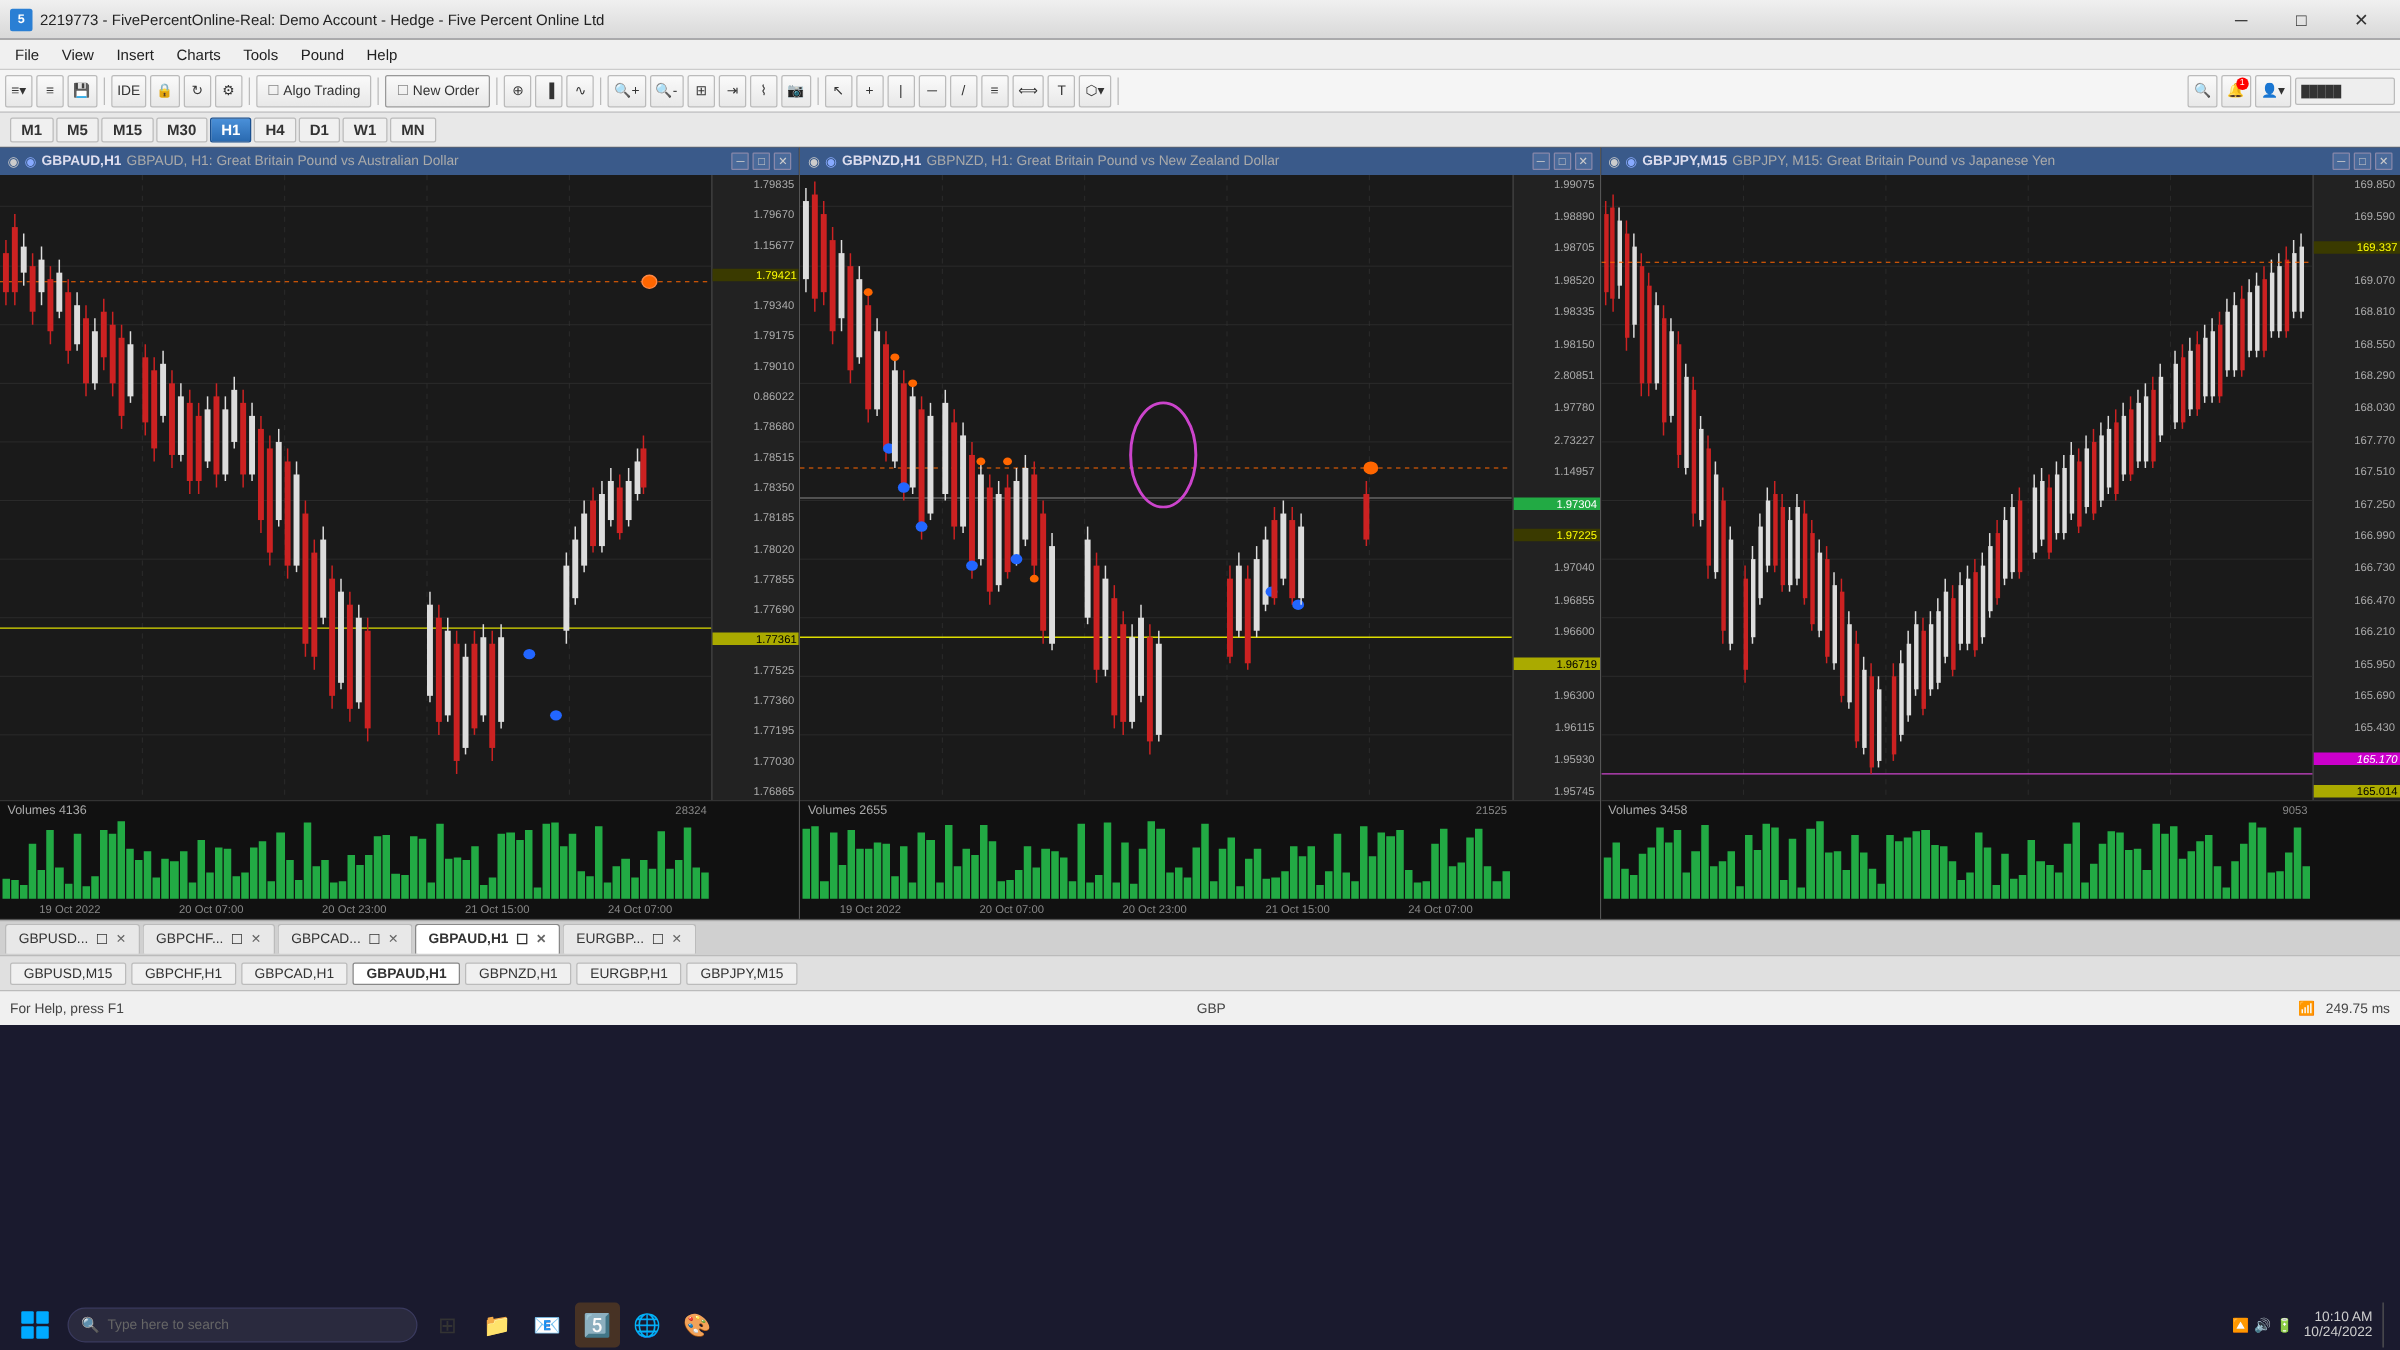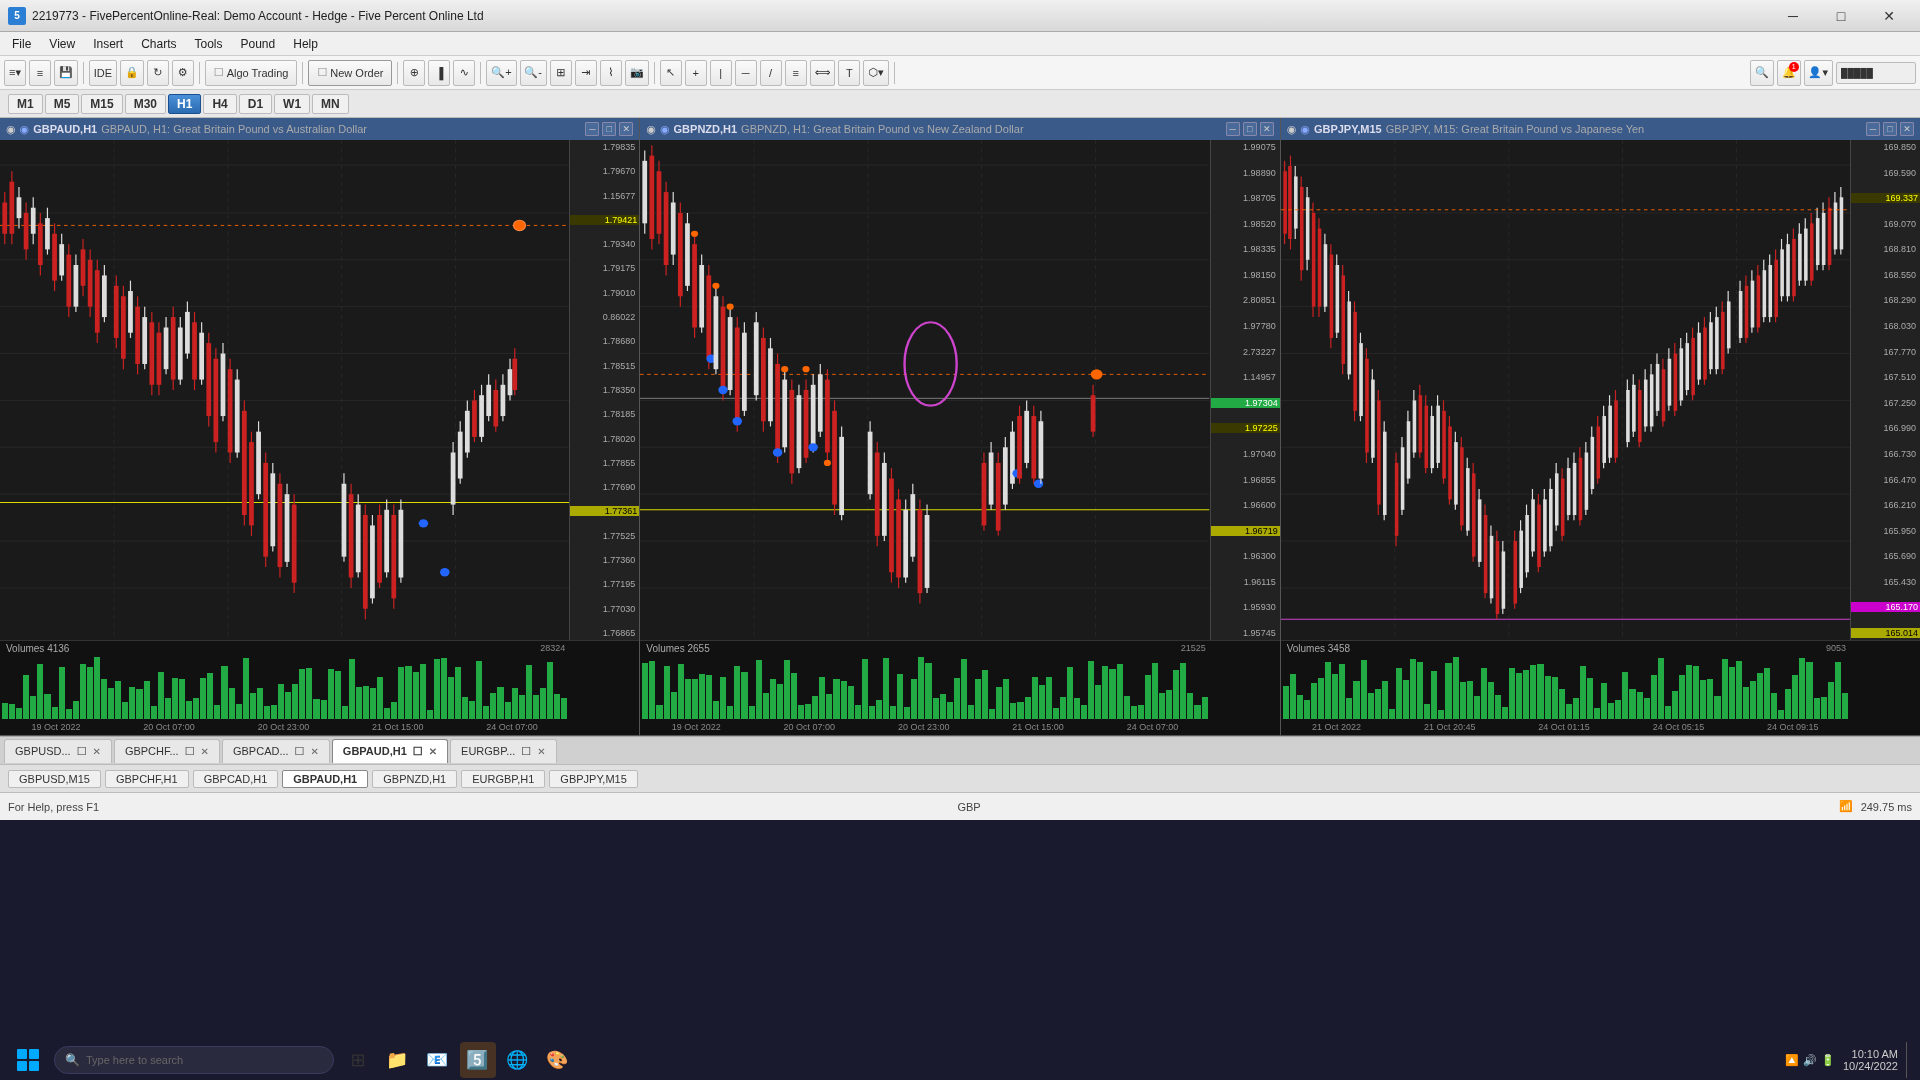--- a/index.html
+++ b/index.html
@@ -1130,21 +1130,21 @@
         <span class="price-label">167.770</span>
         <span class="price-label">167.510</span>
         <span class="price-label">167.250</span>
         <span class="price-label">166.990</span>
         <span class="price-label">166.730</span>
         <span class="price-label">166.470</span>
         <span class="price-label">166.210</span>
         <span class="price-label">165.950</span>
         <span class="price-label">165.690</span>
         <span class="price-label">165.430</span>
-        <span class="price-label" style="background:#cc00cc;color:#fff;padding:0 2px;">165.170</span>
+        <span class="price-label" style="background:#cc00cc;color:#fff;padding:0 2px;font-style:italic;">165.170</span>
         <span class="price-label" style="background:#aaaa00;color:#000;padding:0 2px;">165.014</span>
       </div>
       <div class="candle-area">
         <svg class="chart-svg" viewBox="0 0 480 480" preserveAspectRatio="none">
 
           <line x1="0" y1="24" x2="480" y2="24" stroke="#333" stroke-width="0.5"></line>
           <line x1="0" y1="70" x2="480" y2="70" stroke="#333" stroke-width="0.5"></line>
           <line x1="0" y1="115" x2="480" y2="115" stroke="#333" stroke-width="0.5"></line>
           <line x1="0" y1="160" x2="480" y2="160" stroke="#333" stroke-width="0.5"></line>
           <line x1="0" y1="205" x2="480" y2="205" stroke="#333" stroke-width="0.5"></line>
@@ -1430,27 +1430,20 @@
           <div class="vol-bar" style="height: 48.5294%;"></div>
           <div class="vol-bar" style="height: 70.5882%;"></div>
           <div class="vol-bar" style="height: 98.5294%;"></div>
           <div class="vol-bar" style="height: 91.1765%;"></div>
           <div class="vol-bar" style="height: 33.8235%;"></div>
           <div class="vol-bar" style="height: 35.2941%;"></div>
           <div class="vol-bar" style="height: 60.2941%;"></div>
           <div class="vol-bar" style="height: 91.1765%;"></div>
           <div class="vol-bar" style="height: 42.6471%;"></div>
         </div>
-      <div class="time-axis">
-        <span>21 Oct 2022</span>
-        <span>21 Oct 20:45</span>
-        <span>24 Oct 01:15</span>
-        <span>24 Oct 05:15</span>
-        <span>24 Oct 09:15</span>
-      </div>
     </div>
   </div>
 
 </div>
 
 <div id="chart-tabs">
   <div class="chart-tab">
     <span>GBPUSD...</span>
     <span>☐</span>
     <span class="tab-close">✕</span>

